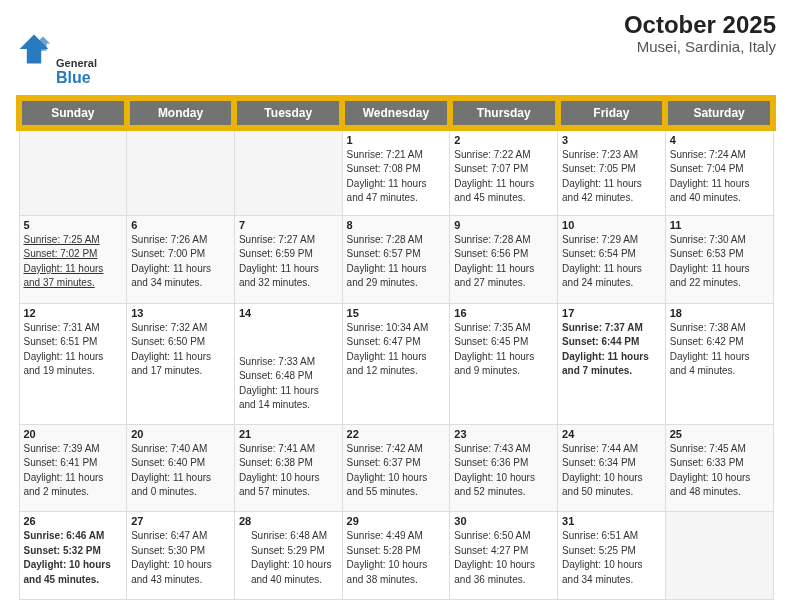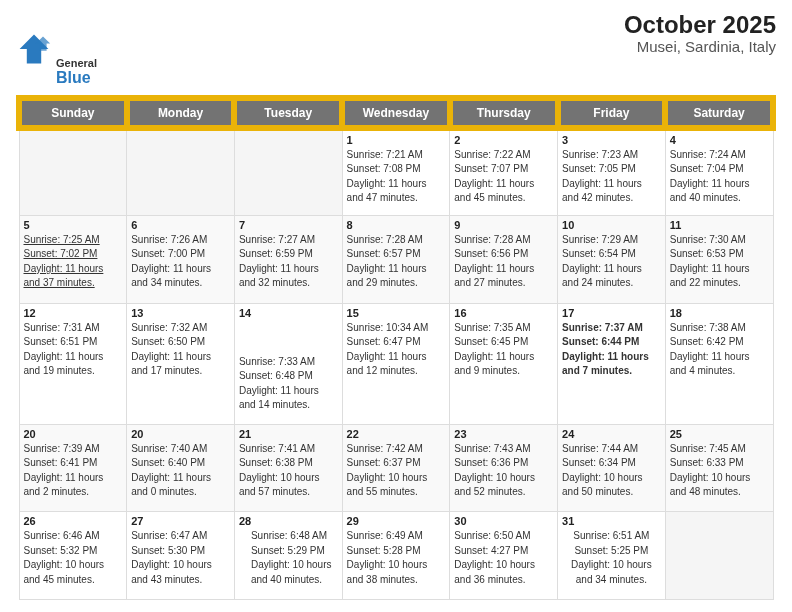--- a/index.html
+++ b/index.html
@@ -295,51 +295,51 @@
           <td>
             <div class="day-num">25</div>
             <div class="day-info" style="white-space: pre-line;">Sunrise: 7:45 AM
 Sunset: 6:33 PM
 Daylight: 10 hours and 48 minutes.</div>
           </td>
         </tr>
         <tr>
           <td>
             <div class="day-num">26</div>
-            <div class="day-info" style="white-space: pre-line;">Sunrise: 6:46 AM
+            <div class="day-info" style="white-space: pre-line; font-weight: bold;">Sunrise: 6:46 AM
 Sunset: 5:32 PM
 Daylight: 10 hours and 45 minutes.</div>
           </td>
           <td>
             <div class="day-num">27</div>
             <div class="day-info" style="white-space: pre-line;">Sunrise: 6:47 AM
 Sunset: 5:30 PM
 Daylight: 10 hours and 43 minutes.</div>
           </td>
           <td>
             <div class="day-num">28</div>
             <div class="day-info" style="white-space: pre-line; margin-left: 12px;">Sunrise: 6:48 AM
 Sunset: 5:29 PM
 Daylight: 10 hours and 40 minutes.</div>
           </td>
           <td>
             <div class="day-num">29</div>
-            <div class="day-info" style="white-space: pre-line;">Sunrise: 6:49 AM
+            <div class="day-info" style="white-space: pre-line;">Sunrise: 4:49 AM
 Sunset: 5:28 PM
 Daylight: 10 hours and 38 minutes.</div>
           </td>
           <td>
             <div class="day-num">30</div>
             <div class="day-info" style="white-space: pre-line;">Sunrise: 6:50 AM
 Sunset: 4:27 PM
 Daylight: 10 hours and 36 minutes.</div>
           </td>
           <td>
             <div class="day-num">31</div>
-            <div class="day-info" style="white-space: pre-line; text-align: center;">Sunrise: 6:51 AM
+            <div class="day-info" style="white-space: pre-line;">Sunrise: 6:51 AM
 Sunset: 5:25 PM
 Daylight: 10 hours and 34 minutes.</div>
           </td>
           <td class="empty-cell"></td>
         </tr>
       </tbody>
   </table>
 </div>
 
 </body></html>

